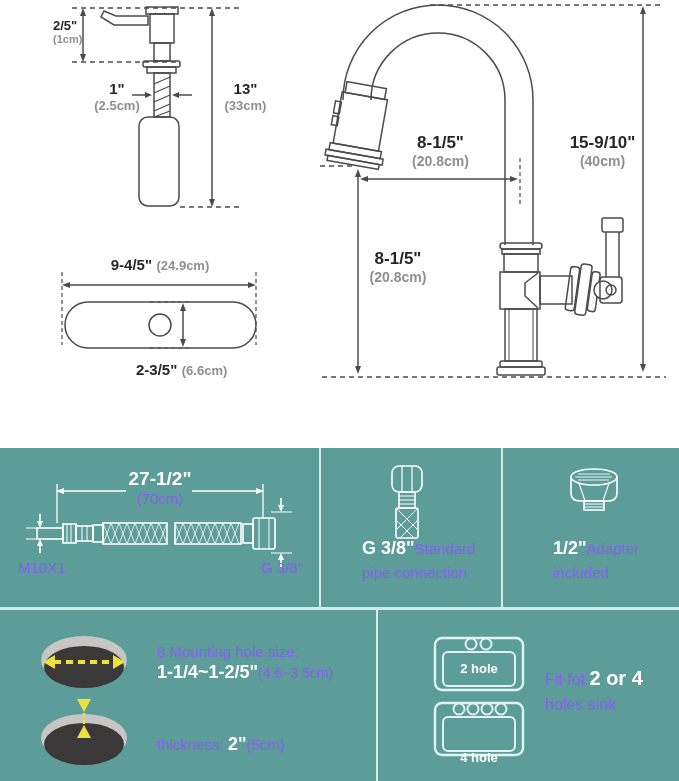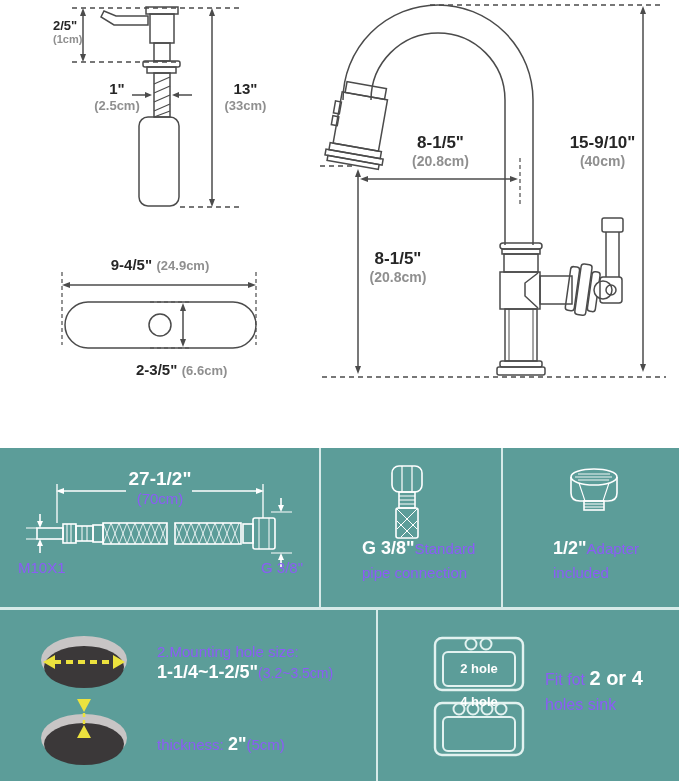--- a/index.html
+++ b/index.html
@@ -266,28 +266,28 @@
   <div class="lbl" style="left:362px;top:535px;line-height:1.45">
     <span class="wb" style="font-size:18px">G 3/8"</span><span class="w" style="font-size:15px">Standard</span><br>
     <span class="w" style="font-size:15px">pipe connection</span>
   </div>
 
   <div class="lbl" style="left:553px;top:535px;line-height:1.45">
     <span class="wb" style="font-size:18px">1/2"</span><span class="w" style="font-size:15px">Adapter</span><br>
     <span class="w" style="font-size:15px">included</span>
   </div>
 
-  <div class="lbl w" style="left:157px;top:643px;font-size:15px">2.Mounting hole size:</div>
+  <div class="lbl w" style="left:157px;top:643px;font-size:15px">8.Mounting hole size:</div>
   <div class="lbl" style="left:157px;top:662px">
-    <span class="wb" style="font-size:18px">1-1/4~1-2/5"</span><span class="w" style="font-size:14px">(3.2~3.5cm)</span>
+    <span class="wb" style="font-size:18px">1-1/4~1-2/5"</span><span class="w" style="font-size:14px">(4.6~3.5cm)</span>
   </div>
   <div class="lbl" style="left:157px;top:734px">
     <span class="w" style="font-size:15px">thickness: </span><span class="wb" style="font-size:18px">2"</span><span class="w" style="font-size:15px">(5cm)</span>
   </div>
 
   <div class="lbl wb center" style="left:443px;top:661px;width:72px;font-size:13px">2 hole</div>
-  <div class="lbl wb center" style="left:443px;top:694px;width:72px;font-size:13px">4 hole</div>
+  <div class="lbl wb center" style="left:443px;top:750px;width:72px;font-size:13px">4 hole</div>
   <div class="lbl" style="left:545px;top:667px">
     <span class="w" style="font-size:16px">Fit fot </span><span class="wb" style="font-size:20px">2 or 4</span>
   </div>
   <div class="lbl w" style="left:545px;top:696px;font-size:16px">holes sink</div>
 
 </div>
 
 </body></html>

